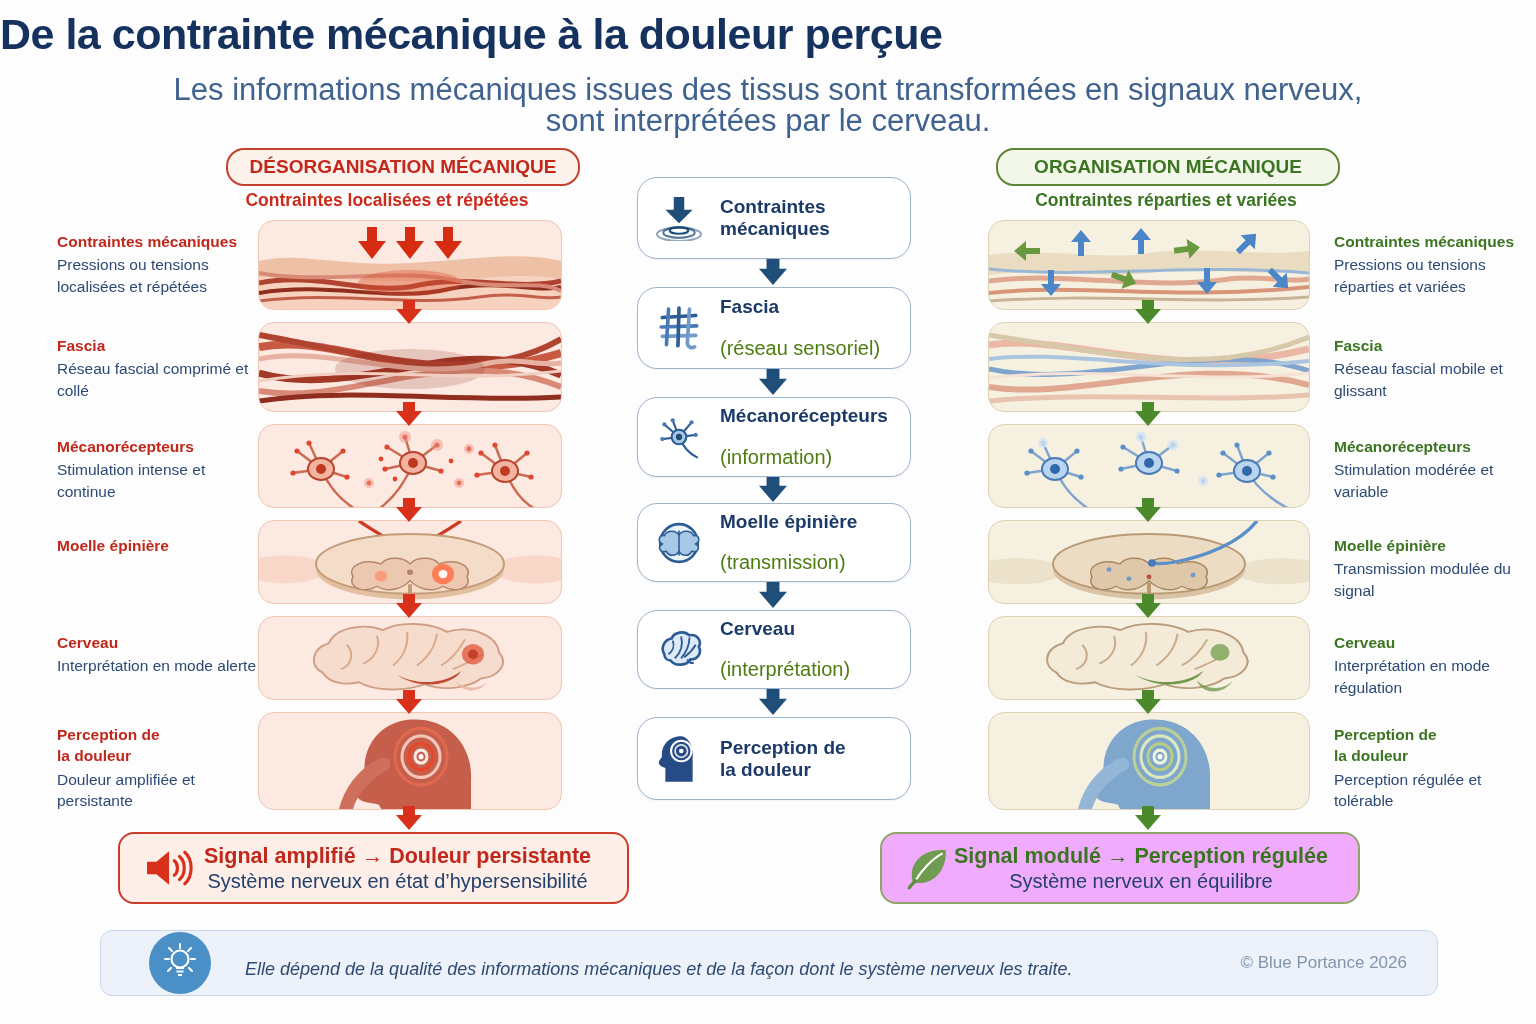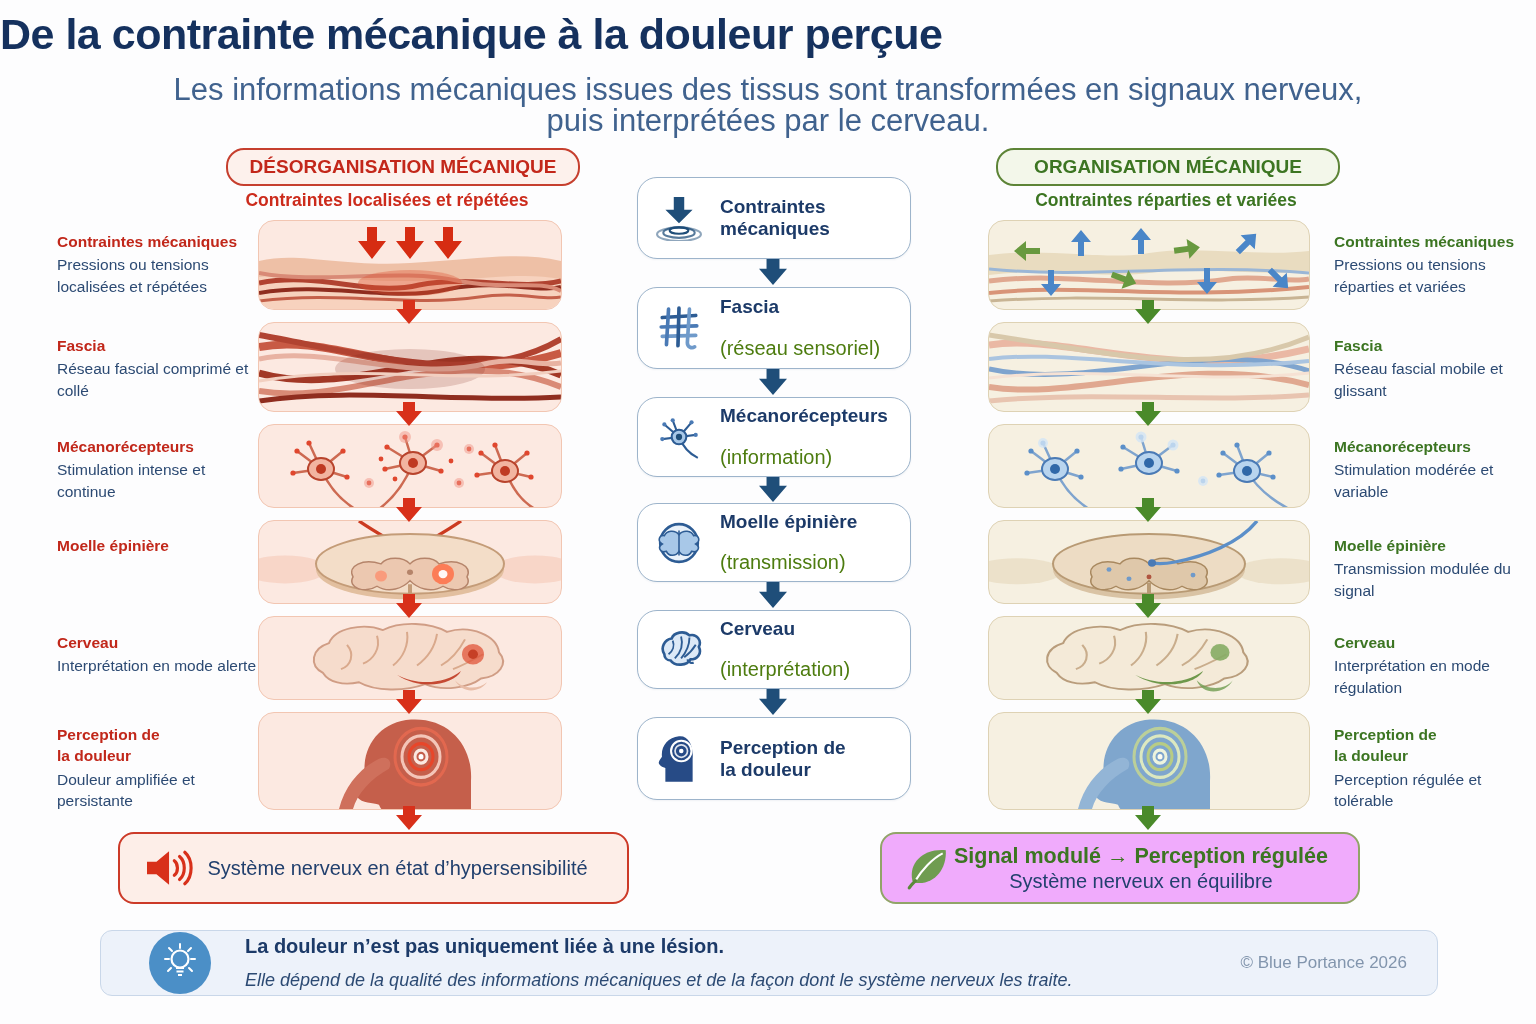--- a/index.html
+++ b/index.html
@@ -87,21 +87,21 @@
     <path id="head-shape" d="M152,6 C120,8 102,32 106,58 C100,66 94,72 98,77 C103,83 114,82 120,84 C122,88 122,88 124,88 L212,88 L212,62 C214,30 190,4 152,6 Z"></path>
     <path id="arm-shape" d="M80,88 C86,66 102,50 120,42 C128,39 134,44 130,51 C112,60 98,74 94,88 Z"></path>
     <path id="butterfly-shape" d="M151,36 C144,28 128,28 122,36 C104,30 88,38 94,50 C88,62 106,68 118,60 C130,68 144,62 151,54 C158,62 172,68 184,60 C196,68 214,62 208,50 C214,38 198,30 180,36 C174,28 158,28 151,36 Z"></path>
   </defs>
 </svg>
 
 <div class="canvas">
 
   <div class="title">De la contrainte mécanique à la douleur perçue</div>
   <div class="subtitle sub1">Les informations mécaniques issues des tissus sont transformées en signaux nerveux,</div>
-  <div class="subtitle sub2">puis interprétées par le cerveau.</div>
+  <div class="subtitle sub2">sont interprétées par le cerveau.</div>
 
   <div class="badge badge-left">DÉSORGANISATION MÉCANIQUE</div>
   <div class="badge badge-right">ORGANISATION MÉCANIQUE</div>
   <div class="subheader subheader-left">Contraintes localisées et répétées</div>
   <div class="subheader subheader-right">Contraintes réparties et variées</div>
 
   <div class="panel lp r1">
     <svg viewBox="0 0 302 88" preserveAspectRatio="none">
       <rect x="0" y="44" width="302" height="44" fill="#f7d2be"></rect>
       <path d="M0,40 C40,30 80,46 151,42 C220,38 260,30 302,40 L302,58 C260,50 220,60 151,60 C80,60 40,52 0,56 Z" fill="#eec0a6"></path>
@@ -529,20 +529,21 @@
   <div class="banner banner-left">
     <div class="bicon">
       <svg width="52" height="42" viewBox="0 0 48 40">
         <path d="M4,14 h9 l12,-10 v32 l-12,-10 h-9 Z" fill="#d8301a"></path>
         <path d="M30,13 C34,16 34,24 30,27" stroke="#d8301a" stroke-width="3" fill="none" stroke-linecap="round"></path>
         <path d="M35,9 C41,14 41,26 35,31" stroke="#d8301a" stroke-width="3" fill="none" stroke-linecap="round"></path>
         <path d="M40,5 C48,12 48,28 40,35" stroke="#d8301a" stroke-width="3" fill="none" stroke-linecap="round"></path>
       </svg>
     </div>
     <div class="btext">
+      <div class="bheadline">Signal amplifié → Douleur persistante</div>
       <div class="bsubline">Système nerveux en état d’hypersensibilité</div>
     </div>
   </div>
 
   <div class="banner banner-right">
     <div class="bicon">
       <svg width="46" height="46" viewBox="0 0 44 44">
         <path d="M8,34 C4,16 20,3 40,5 C41,24 28,39 10,36 Z" fill="#6f9c50"></path>
         <path d="M11,34 C17,24 27,13 37,8" stroke="#ffffff" stroke-width="2" fill="none"></path>
         <path d="M5,41 C7,38 9,36 11,34" stroke="#5a8a3a" stroke-width="3" fill="none" stroke-linecap="round"></path>
@@ -556,19 +557,18 @@
 
   <div class="footer">
     <div class="fcircle">
       <svg width="44" height="44" viewBox="0 0 44 44">
         <circle cx="22" cy="18" r="8.5" fill="none" stroke="#ffffff" stroke-width="2.2"></circle>
         <path d="M18,27 h8 M18.5,30.5 h7 M20,34 h4" stroke="#ffffff" stroke-width="2" fill="none"></path>
         <path d="M22,3 v4 M7,18 h4 M33,18 h4 M11,7 l3,3 M33,7 l-3,3 M10,30 l3,-3 M34,30 l-3,-3" stroke="#ffffff" stroke-width="2" stroke-linecap="round"></path>
       </svg>
     </div>
     <div class="ftext">
-      <div class="fheadline">La douleur n’est pas uniquement liée à une lésion.</div>
       <div class="fbody">Elle dépend de la qualité des informations mécaniques et de la façon dont le système nerveux les traite.</div>
     </div>
     <div class="fcopy">© Blue Portance 2026</div>
   </div>
 
 </div>
 
 </body></html>

